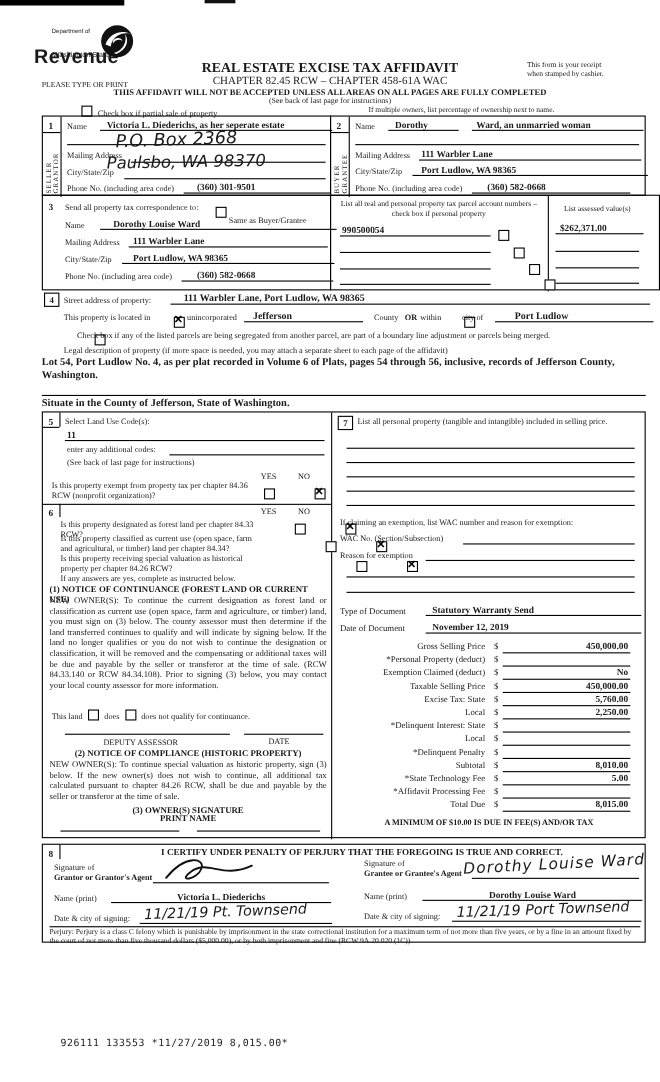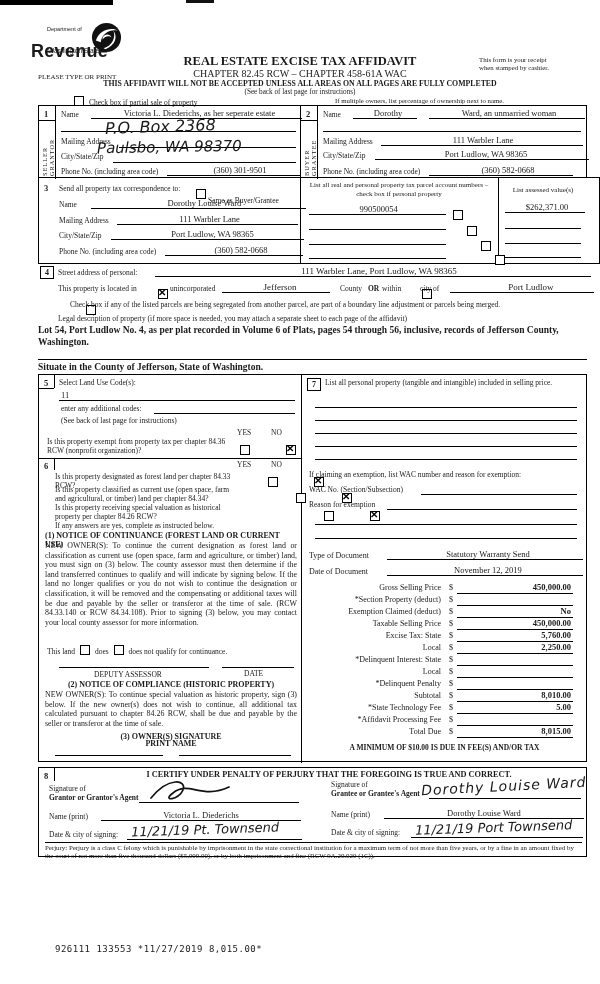--- a/index.html
+++ b/index.html
@@ -16,21 +16,21 @@
   .numbox{position:absolute;border:1px solid #000;width:12px;height:11px;text-align:center;
           font-weight:bold;font-size:8px;line-height:11px;}
   .vlabel{position:absolute;transform:rotate(-90deg);transform-origin:0 0;
           font-size:6.3px;letter-spacing:1px;line-height:7px;white-space:nowrap;}
   .cb{display:inline-block;width:8px;height:8px;border:1px solid #000;vertical-align:-1px;
       position:relative;background:#fff;}
   .cb.checked::after{content:"\2715";position:absolute;left:-1px;top:-2px;font-size:10px;
       font-weight:bold;color:#000;line-height:10px;}
   .lbl{font-size:7.5px;}
   .lbl7{font-size:7px;}
-  .val{font-weight:normal;font-size:8.5px;text-align:center;}
+  .val{font-weight:bold;font-size:8.5px;}
   .hw{font-family:"DejaVu Sans",sans-serif;font-style:italic;white-space:nowrap;}
   .mrow{position:absolute;left:6px;width:276px;height:12px;font-size:8px;}
   .mlab{position:absolute;right:138px;top:0;white-space:nowrap;}
   .mdol{position:absolute;left:146px;top:0;}
   .mline{position:absolute;left:154px;right:6px;top:0;height:10px;border-bottom:1px solid #000;}
   .mval{position:absolute;right:2px;top:-1px;font-weight:bold;font-size:8.5px;}
   .line{position:absolute;border-bottom:1px solid #000;height:0;}
   .para{font-size:7.9px;line-height:9.6px;}
   svg{display:block;}
 </style>
@@ -149,21 +149,21 @@
     <div class="line" style="left:8px;top:80px;width:137px;"></div>
     <span class="cb abs" style="left:152px;top:72px;"></span>
     <span class="abs val ul" style="left:204px;top:24px;width:76px;padding-left:4px;">$262,371.00</span>
     <div class="line" style="left:204px;top:50px;width:76px;"></div>
     <div class="line" style="left:204px;top:65px;width:76px;"></div>
     <div class="line" style="left:204px;top:79px;width:76px;"></div>
   </div>
 
   
   <div class="numbox" style="left:40px;top:266px;">4</div>
-  <span class="abs lbl" style="left:58px;top:268px;">Street address of personal:</span>
+  <span class="abs lbl" style="left:58px;top:268px;">Street address of property:</span>
   <span class="abs val ul" style="left:155px;top:266px;width:424px;padding-left:12px;font-size:9px;">111 Warbler Lane, Port Ludlow, WA  98365</span>
   <span class="abs lbl" style="left:58px;top:284px;">This property is located in</span>
   <span class="cb abs checked" style="left:158px;top:284px;"></span>
   <span class="abs lbl" style="left:170px;top:284px;">unincorporated</span>
   <span class="abs val ul" style="left:222px;top:282px;width:100px;padding-left:8px;font-size:9px;">Jefferson</span>
   <span class="abs lbl" style="left:340px;top:284px;">County</span>
   <span class="abs lbl b" style="left:368px;top:284px;">OR</span>
   <span class="abs lbl" style="left:382px;top:284px;">within</span>
   <span class="cb abs" style="left:408px;top:284px;"></span>
   <span class="abs lbl" style="left:420px;top:284px;">city of</span>
@@ -255,21 +255,21 @@
     <span class="abs val ul" style="left:348px;top:190px;width:190px;padding-left:6px;">November 12, 2019</span>
 
     <div class="mrow" style="left:264px;top:208px;">
       <span class="mlab">Gross Selling Price</span>
         <span class="mdol">$</span>
         <span class="mline">
           <span class="mval">450,000.00</span>
         </span>
     </div>
     <div class="mrow" style="left:264px;top:220px;">
-      <span class="mlab">*Section Property (deduct)</span>
+      <span class="mlab">*Personal Property (deduct)</span>
         <span class="mdol">$</span>
         <span class="mline">
           <span class="mval"></span>
         </span>
     </div>
     <div class="mrow" style="left:264px;top:232px;">
       <span class="mlab">Exemption Claimed (deduct)</span>
         <span class="mdol">$</span>
         <span class="mline">
           <span class="mval">No</span>

